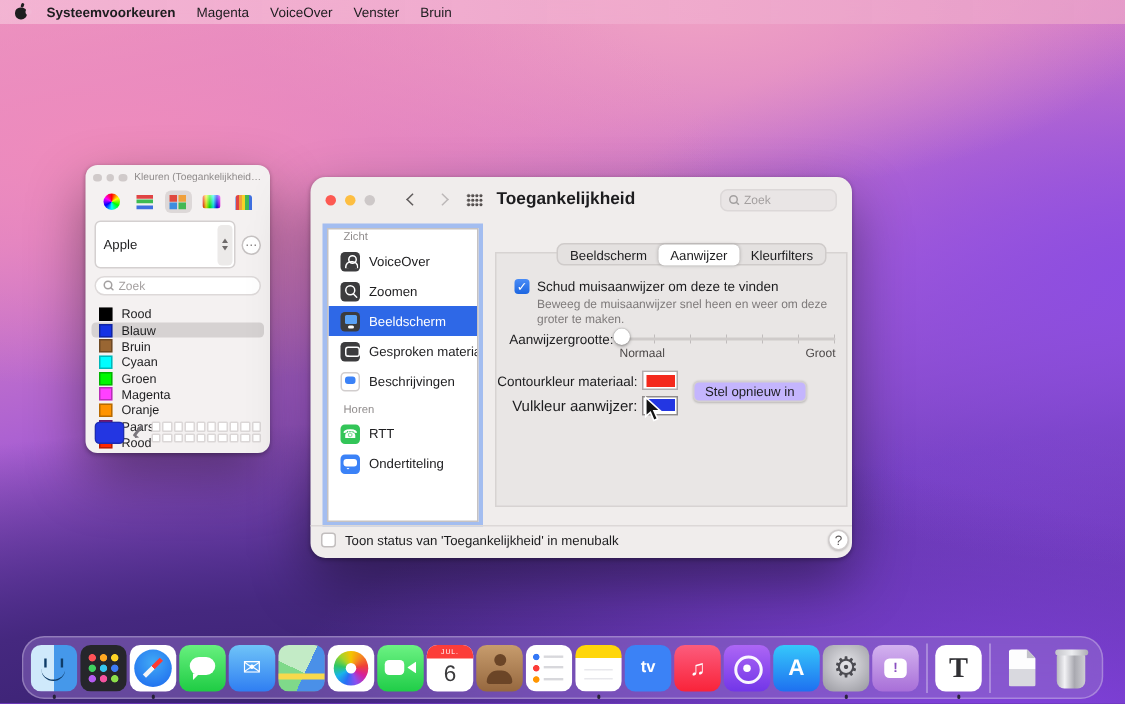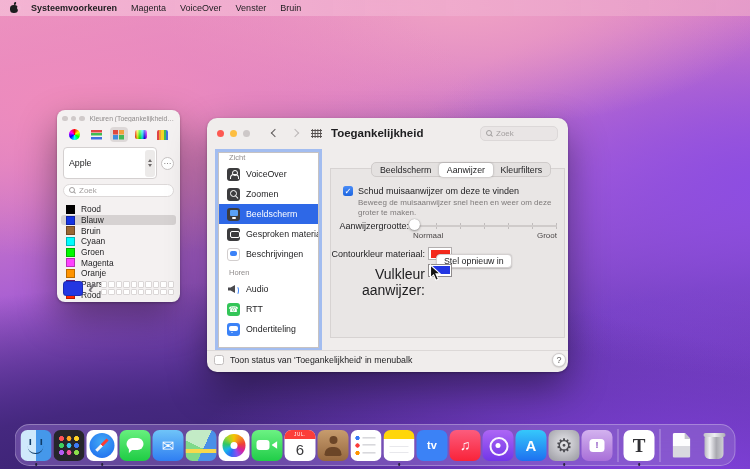--- a/index.html
+++ b/index.html
@@ -136,26 +136,26 @@
   .cbx{width:10px;height:10px;border-radius:2.5px;background:linear-gradient(#4a8cf7,#1d66e0);color:#fff;font-size:8.5px;line-height:10px;text-align:center;flex:none}
   .cbx.off{background:#fff;border:1px solid #c2bebe}
   .mw-hint{position:absolute;left:151px;top:80px;width:212px;font-size:8px;color:#7e7a7a;line-height:1.3}
   .lbl-size{position:absolute;left:120px;top:103px;width:82px;text-align:right;font-size:9px}
   .sl-track{position:absolute;left:206px;top:107px;width:144px;height:2px;background:#cfcbca;border-radius:1px}
   .sl-ticks{position:absolute;left:206px;top:104.5px;width:145px;height:6px;background:repeating-linear-gradient(90deg,transparent 0 23px,#c0bcbc 23px 24px)}
   .sl-handle{position:absolute;left:202px;top:101px;width:11px;height:11px;background:#fff;border-radius:50%;box-shadow:0 0 1px rgba(0,0,0,.35),0 1px 2.5px rgba(0,0,0,.35)}
   .sl-min{position:absolute;left:206px;top:113px;font-size:8px;color:#4c4848}
   .sl-max{position:absolute;left:206px;top:113px;width:144px;text-align:right;font-size:8px;color:#4c4848}
   .lbl-outline{position:absolute;left:110px;top:131px;width:108px;text-align:right;font-size:9px}
-  .lbl-fill{position:absolute;left:110px;top:147.5px;width:108px;text-align:right;font-size:14px}
+  .lbl-fill{position:absolute;left:110px;top:147.5px;width:108px;text-align:right;font-size:10px}
   .well{position:absolute;width:24px;height:13px;background:#fff;border:1px solid #b2aeae;padding:1.5px}
   .well .fill{width:100%;height:100%}
   .well-outline{left:221px;top:129px}
   .well-fill{left:221px;top:145.5px;border-color:#8f8b8b}
-  .btn-reset{position:absolute;left:229px;top:136px;height:14px;padding:0 7px;background:#ffffff;border:0.5px solid #d4d0d0;border-radius:4px;font-size:8.8px;display:flex;align-items:center;box-shadow:0 0.5px 1.5px rgba(0,0,0,.2)}
+  .btn-reset{position:absolute;left:255px;top:136px;height:14px;padding:0 7px;background:#c4b5fd;border:0.5px solid #d4d0d0;border-radius:4px;font-size:8.8px;display:flex;align-items:center;box-shadow:0 0.5px 1.5px rgba(0,0,0,.2)}
   .mw-footline{position:absolute;left:0;right:0;top:232px;border-top:1px solid #dcd8d7}
   .mw-footcheck{position:absolute;left:7px;top:237px;display:flex;gap:6px;align-items:center}
   .mw-footcheck span{font-size:8.8px}
   .mw-help{position:absolute;left:345px;top:235px;width:14px;height:14px;border-radius:50%;background:#fff;border:0.5px solid #d0cccc;box-shadow:0 0.5px 1.5px rgba(0,0,0,.2);font-size:9px;color:#5f5b5b;text-align:center;line-height:13px}
 
   
   .dock{position:absolute;left:50%;transform:translateX(-50%);bottom:3px;height:42px;display:flex;align-items:center;gap:2px;padding:0 5px;background:rgba(150,118,205,.45);border:1px solid rgba(255,255,255,.28);border-radius:15px;backdrop-filter:blur(14px);z-index:40}
   .dk{width:31px;height:31px;border-radius:7px;position:relative;flex:none;display:flex;align-items:center;justify-content:center}
   .dk .dot{position:absolute;left:50%;bottom:-5px;width:2.6px;height:2.6px;border-radius:50%;background:rgba(25,25,35,.85);transform:translateX(-50%)}
   .dksep{width:1px;height:33px;background:rgba(255,255,255,.4);margin:0 3px;flex:none}
@@ -367,24 +367,20 @@
       <div class="sb-item" data-interactable="true">
         <span class="tile tk-spoken-content" data-interactable="false"></span>
         <span class="sb-label" data-interactable="false">Gesproken materiaal</span>
       </div>
       <div class="sb-item" data-interactable="true">
         <span class="tile tk-descriptions" data-interactable="false"></span>
         <span class="sb-label" data-interactable="false">Beschrijvingen</span>
       </div>
       <div class="sb-header" data-interactable="false">Horen</div>
       <div class="sb-item" data-interactable="true">
-        <span class="tile tk-audio" data-interactable="false"></span>
-        <span class="sb-label" data-interactable="false">Audio</span>
-      </div>
-      <div class="sb-item" data-interactable="true">
         <span class="tile tk-rtt" data-interactable="false"></span>
         <span class="sb-label" data-interactable="false">RTT</span>
       </div>
       <div class="sb-item" data-interactable="true">
         <span class="tile tk-captions" data-interactable="false"></span>
         <span class="sb-label" data-interactable="false">Ondertiteling</span>
       </div>
     </div>
 
   <div class="mw-panel" data-interactable="false"></div>

